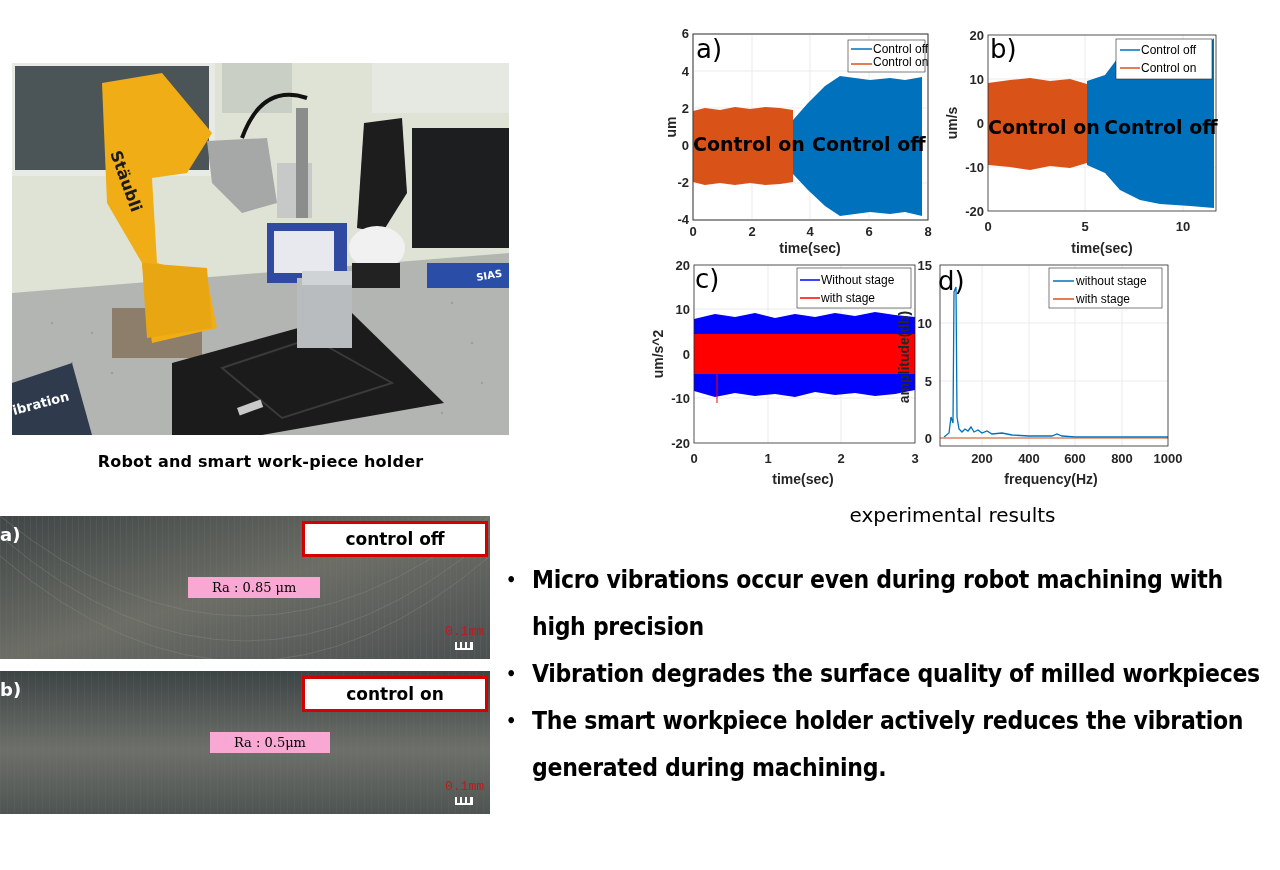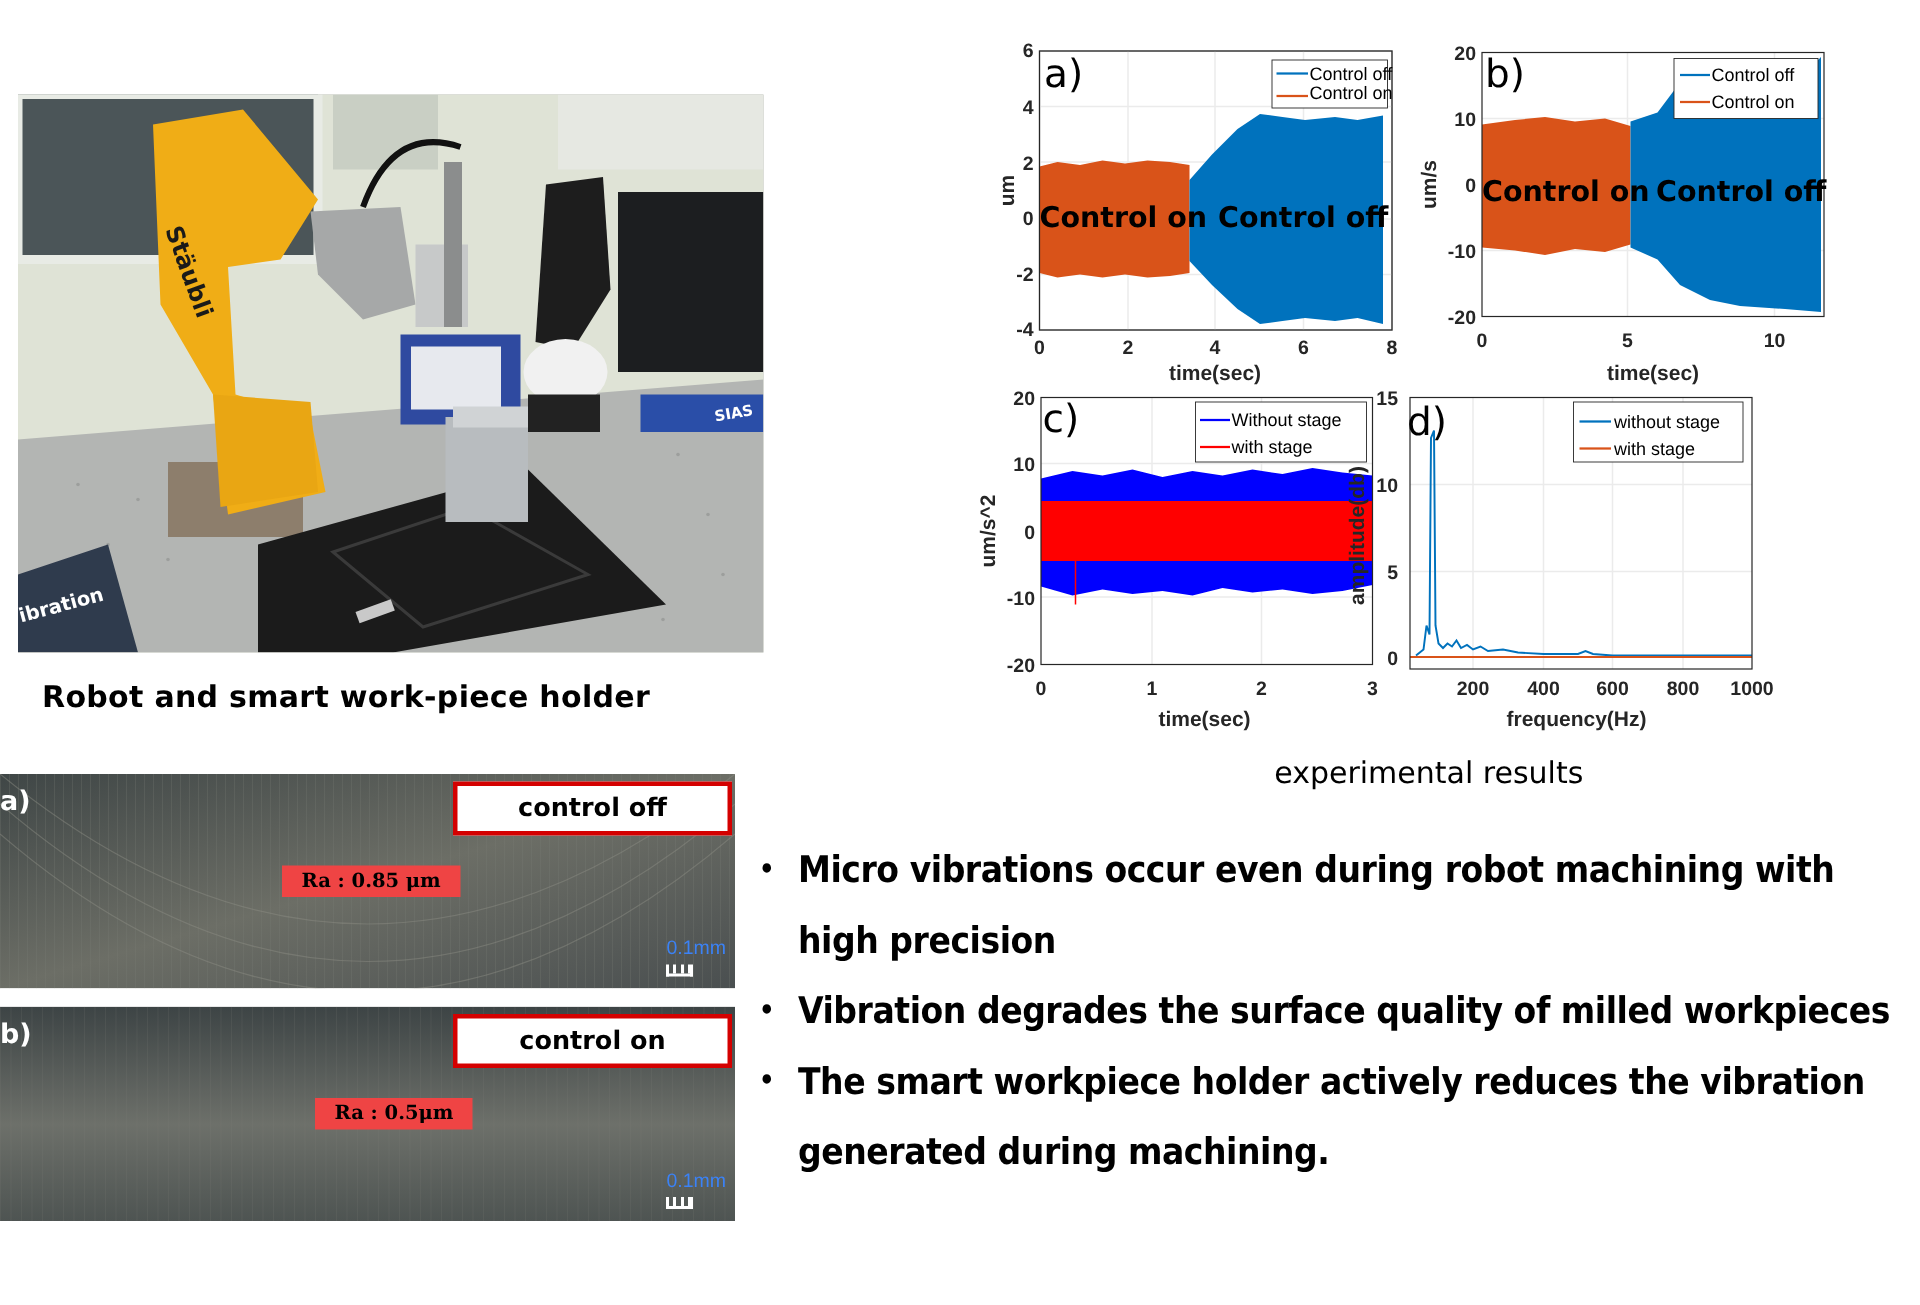--- a/index.html
+++ b/index.html
@@ -1,37 +1,37 @@
 <!DOCTYPE html>
 <html><head>
 <meta charset="utf-8">
 <style>
   html, body { margin:0; padding:0; background:#ffffff; }
   body { width:1280px; height:870px; position:relative; overflow:hidden; font-family:"DejaVu Sans", sans-serif; color:#000; }
   .abs { position:absolute; }
   
   #robot-photo { left:12px; top:63px; width:497px; height:372px; overflow:hidden; background:#b9bcb4; }
-  #robot-caption { left:28px; top:452px; width:497px; font-size:20px; font-weight:bold; font-family:"DejaVu Sans", sans-serif; letter-spacing:0.2px; }
+  #robot-caption { left:12px; top:452px; width:497px; text-align:center; font-size:16px; font-weight:bold; font-family:"DejaVu Sans", sans-serif; letter-spacing:0.2px; }
   
   .chart { position:absolute; }
   .chart svg { overflow:visible; }
   .tick { font-family:"Liberation Sans", sans-serif; font-weight:bold; font-size:13px; fill:#262626; }
   .axlabel { font-family:"Liberation Sans", sans-serif; font-weight:bold; font-size:14px; fill:#262626; }
   .panel-letter { font-family:"DejaVu Sans", sans-serif; font-size:26px; fill:#000; }
   .legend-text { font-family:"Liberation Sans", sans-serif; font-size:12px; fill:#000; }
   .overlay-text { font-family:"DejaVu Sans", sans-serif; font-weight:bold; font-size:19px; fill:#000; }
   #exp-caption { left:780px; top:503px; width:345px; text-align:center; font-size:20px; font-weight:normal; }
   
   .surface { position:absolute; left:0; width:490px; height:143px; overflow:hidden; }
   #surface-off { top:516px; }
   #surface-on { top:671px; }
   .surface-label { position:absolute; left:0; top:8px; color:#fff; font-weight:bold; font-size:18px; }
   .ctrl-box { position:absolute; right:2px; top:5px; width:186px; height:36px; border:3px solid #d40000; background:#fff; box-sizing:border-box; text-align:center; line-height:30px; font-size:17px; font-weight:bold; }
-  .ra-box { position:absolute; background:#ef4444; font-family:"DejaVu Serif", serif; font-weight:bold; font-size:13px; padding:3px 13px; }
-  .scale { position:absolute; right:6px; color:#3b82f6; font-size:13px; text-align:left; font-family:Liberation Sans, sans-serif; }
+  .ra-box { position:absolute; background:#f9a8d4; font-family:"DejaVu Serif", serif; font-weight:normal; font-size:13px; padding:3px 24px; }
+  .scale { position:absolute; right:6px; color:#b91c1c; font-size:13px; text-align:center; font-family:Liberation Mono, monospace; }
   .scale .ruler { display:inline-block; width:18px; height:8px; border:2px solid #fff; border-top:none; margin-top:1px; box-sizing:border-box; background:repeating-linear-gradient(90deg, transparent 0 3px, #fff 3px 5px); }
   
   #bullets { left:500px; top:556px; width:800px; }
   .bullet { position:relative; padding-left:32px; font-size:24.5px; font-weight:bold; line-height:47px; white-space:nowrap; font-family:"DejaVu Sans Condensed","DejaVu Sans", sans-serif; letter-spacing:-0.3px; }
   .bullet .dot { position:absolute; left:6px; top:0; font-size:18px; }
 </style>
 </head>
 <body>
 
 <div id="robot-photo" class="abs">

